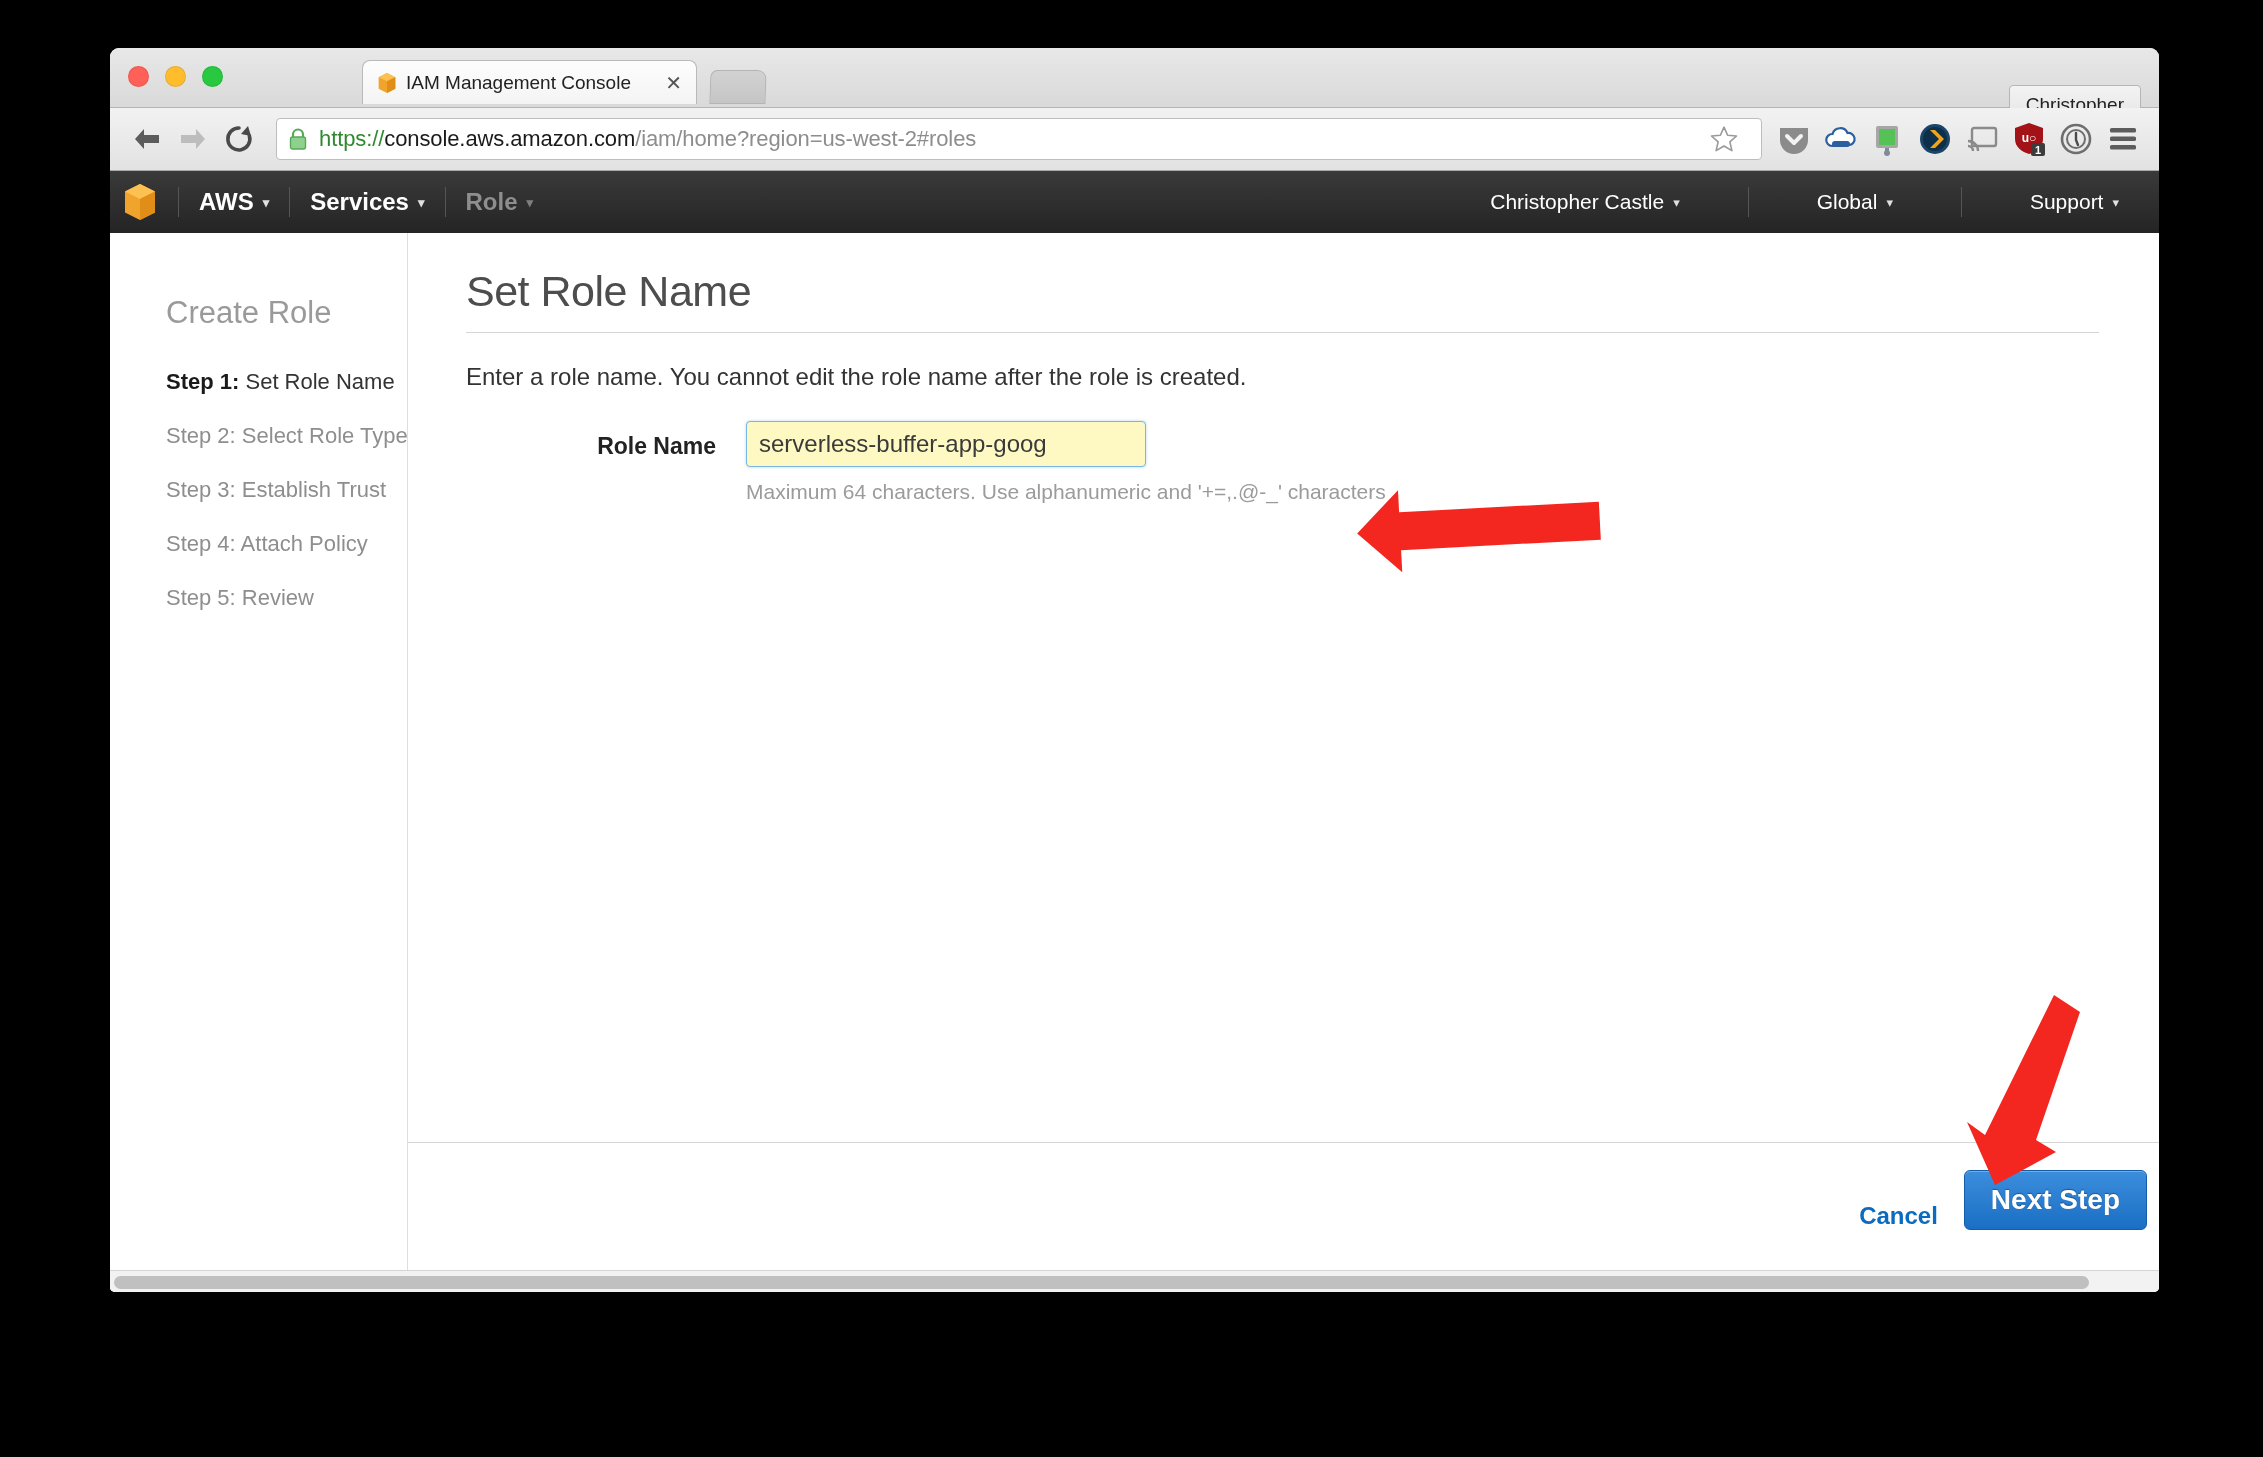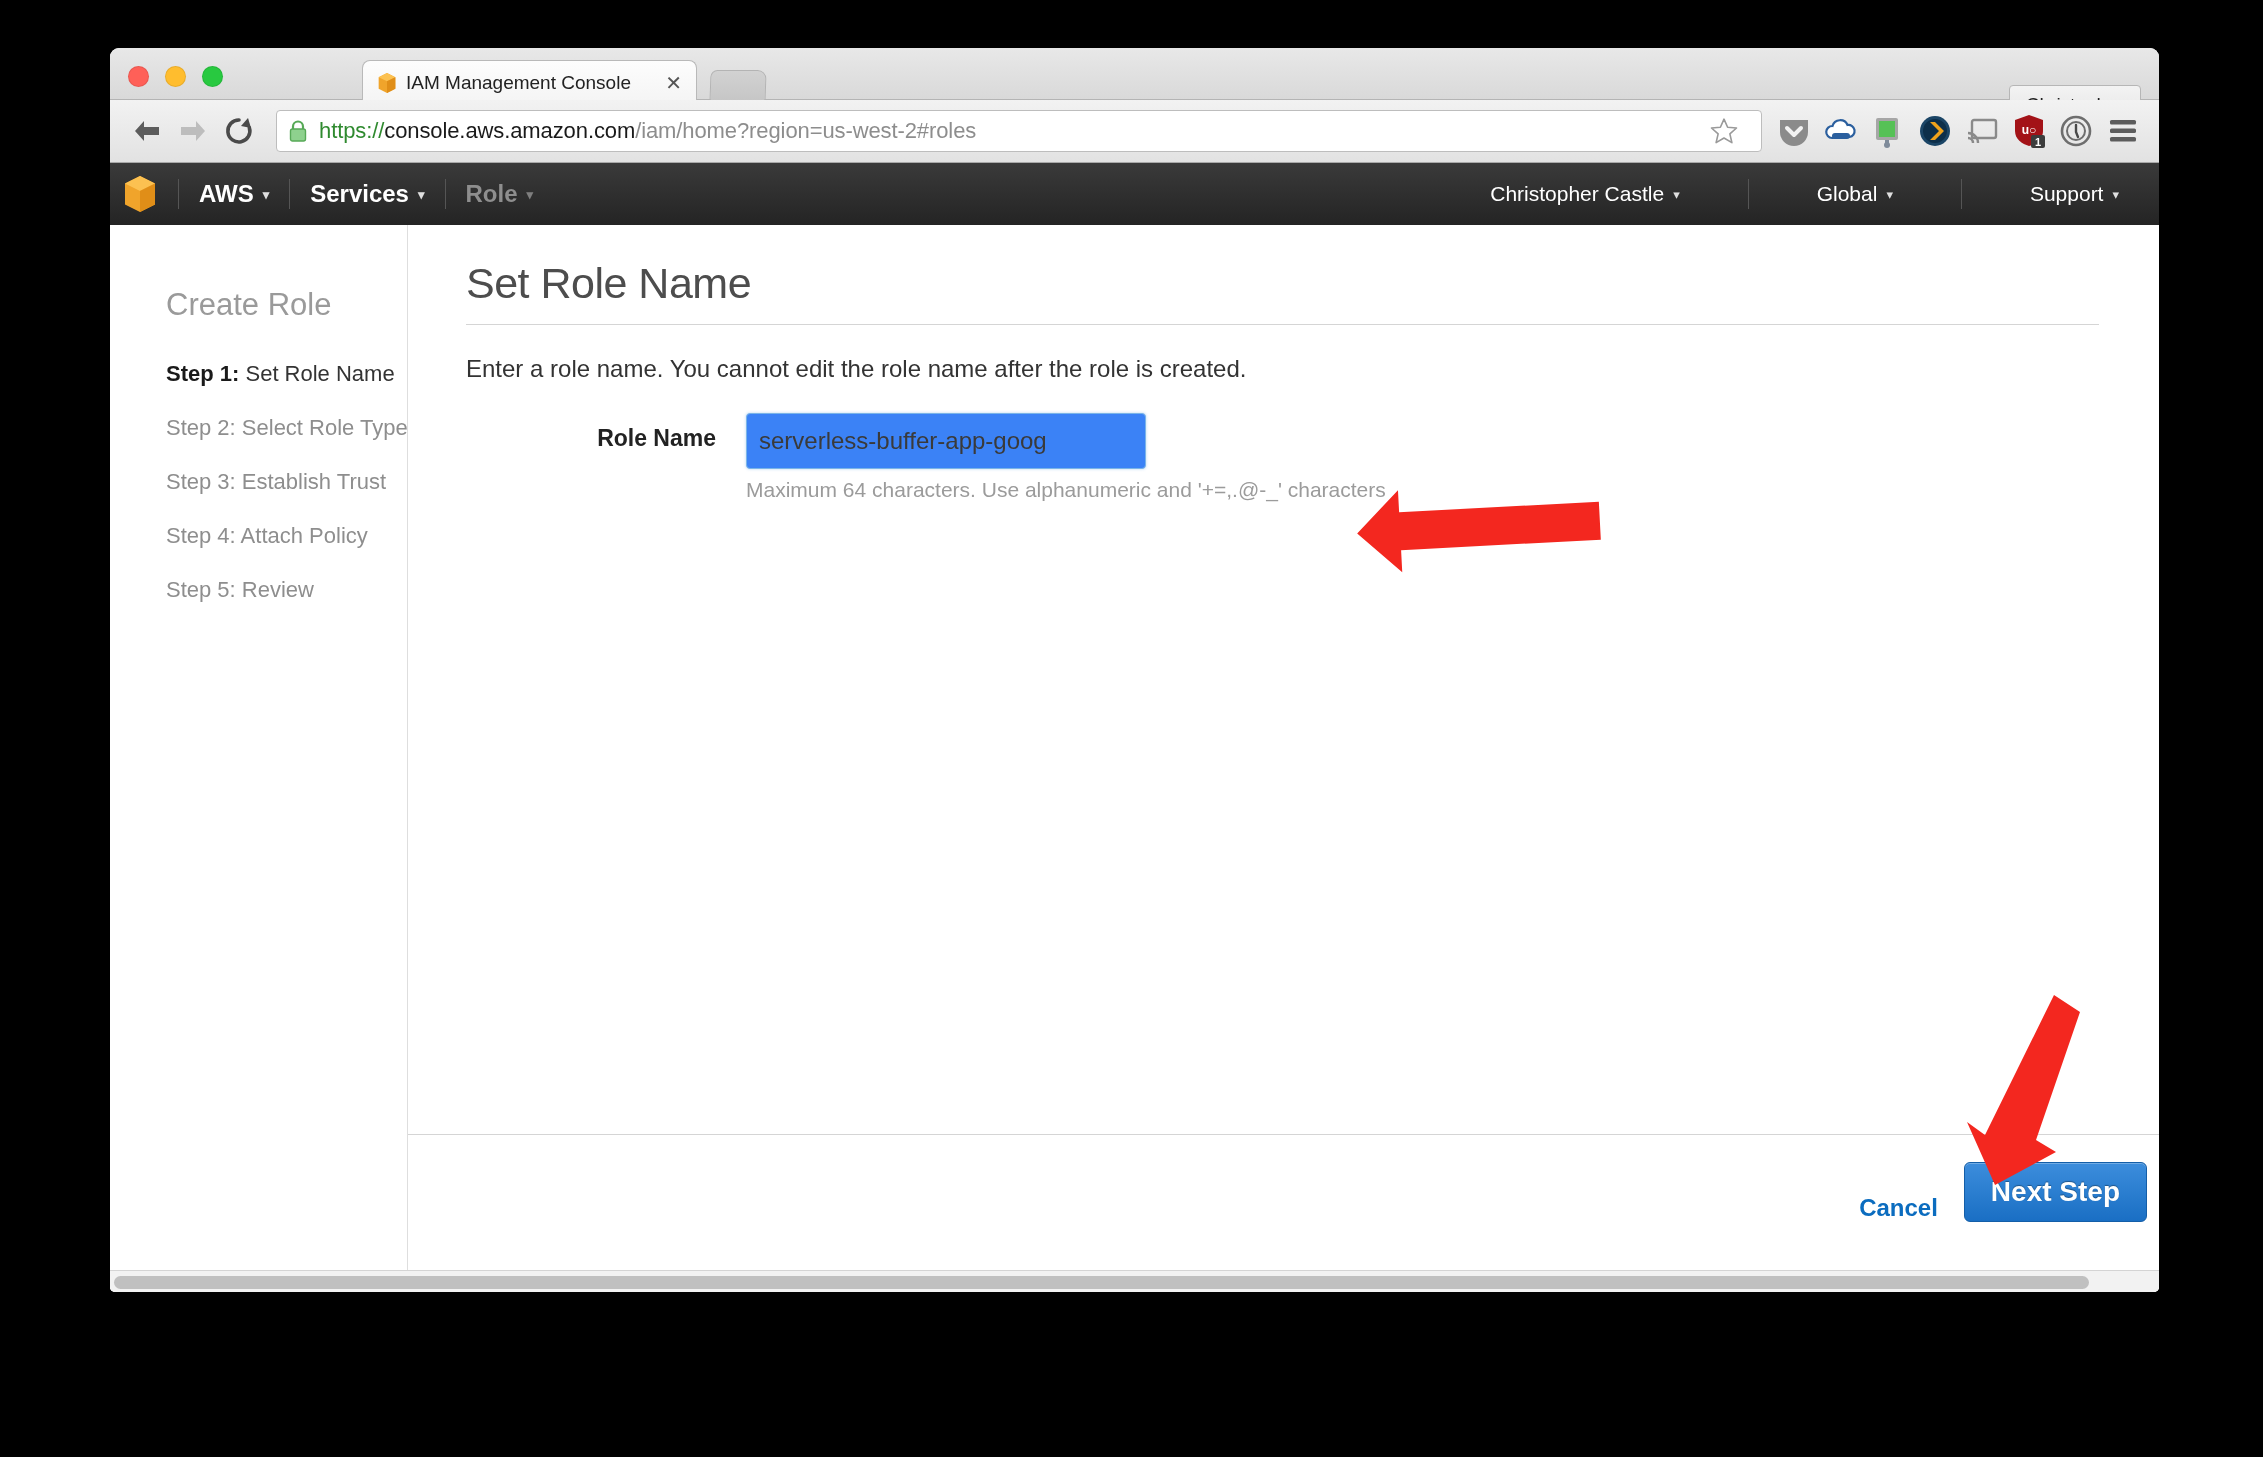--- a/index.html
+++ b/index.html
@@ -17,21 +17,21 @@
     width: 2049px; height: 1244px;
     background: #fff;
     border-radius: 9px 9px 5px 5px;
     box-shadow: 0 6px 26px rgba(0,0,0,.55);
     overflow: hidden;
   }
 
   
   #tab-strip {
     position: relative;
-    height: 52px;
+    height: 60px;
     background: linear-gradient(to bottom,#e8e8e8,#d9d9d9);
     border-bottom: 1px solid #b4b4b4;
   }
   .traffic-lights { position:absolute; left:18px; top:18px; display:flex; gap:16px; }
   .tl { width:21px; height:21px; border-radius:50%; }
   .tl.red    { background:#ff6058; box-shadow: inset 0 0 0 1px rgba(0,0,0,.09); }
   .tl.yellow { background:#ffbd2e; box-shadow: inset 0 0 0 1px rgba(0,0,0,.09); }
   .tl.green  { background:#28c940; box-shadow: inset 0 0 0 1px rgba(0,0,0,.09); }
 
   #tab-active {
@@ -171,28 +171,28 @@
   }
   #role-name-label {
     width: 280px;
     text-align: right;
     padding-right: 30px;
     font-size: 23px; font-weight: bold; color: #222;
     line-height: 50px;
   }
   #role-name-field {
     width: 400px;
-    height: 56px;
+    height: 46px;
     border: 1px solid #7ab5e8;
     border-radius: 4px;
     box-shadow: 0 0 3px rgba(90,160,230,.45);
     font-size: 24px; color: #3a3a3a;
     padding: 0 12px;
     font-family: "Liberation Sans", sans-serif;
-    background: #3b82f6;
+    background: #fef9c3;
     outline: none;
   }
   #role-name-hint {
     margin-top: 9px;
     margin-left: 280px;
     font-size: 21px; color: #9b9b9b;
   }
 
   #footer-rule {
     position: absolute;

